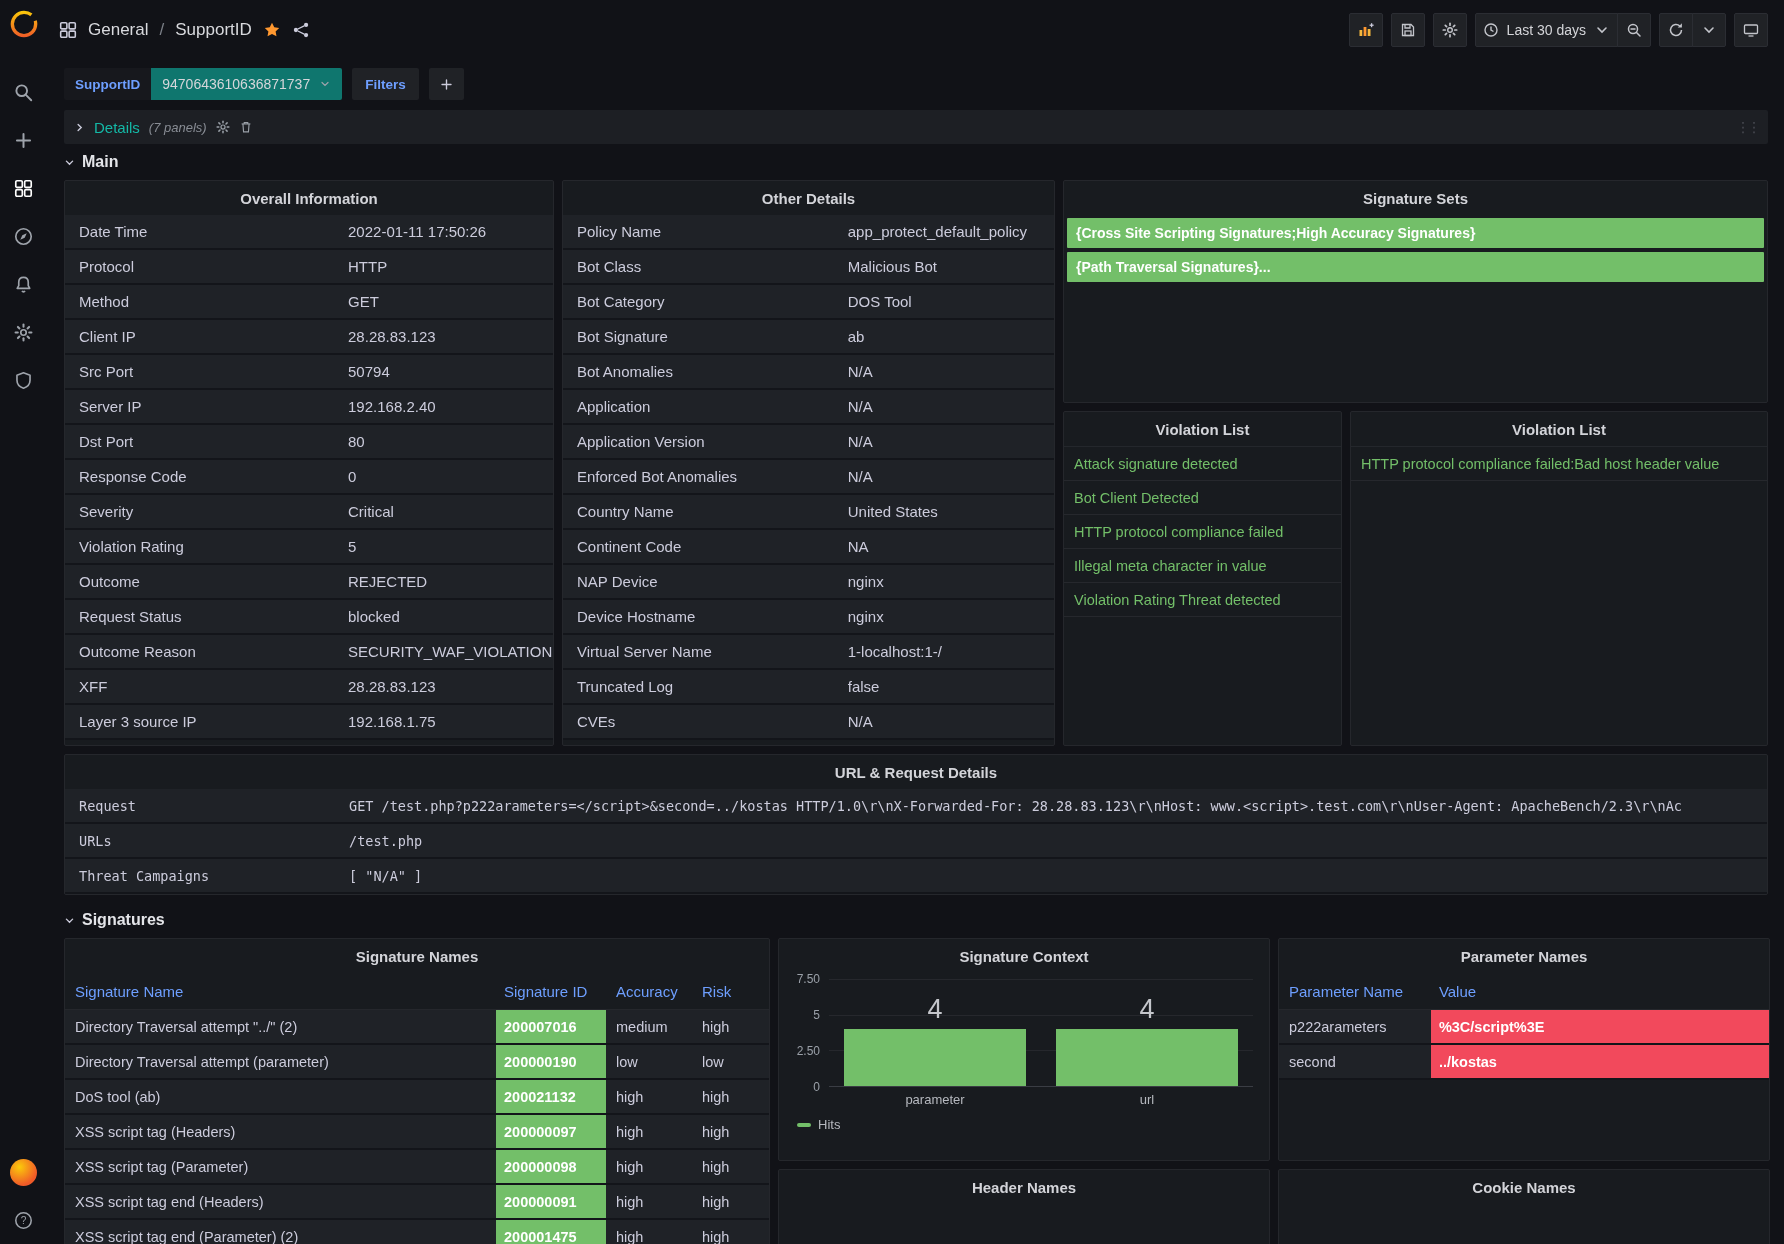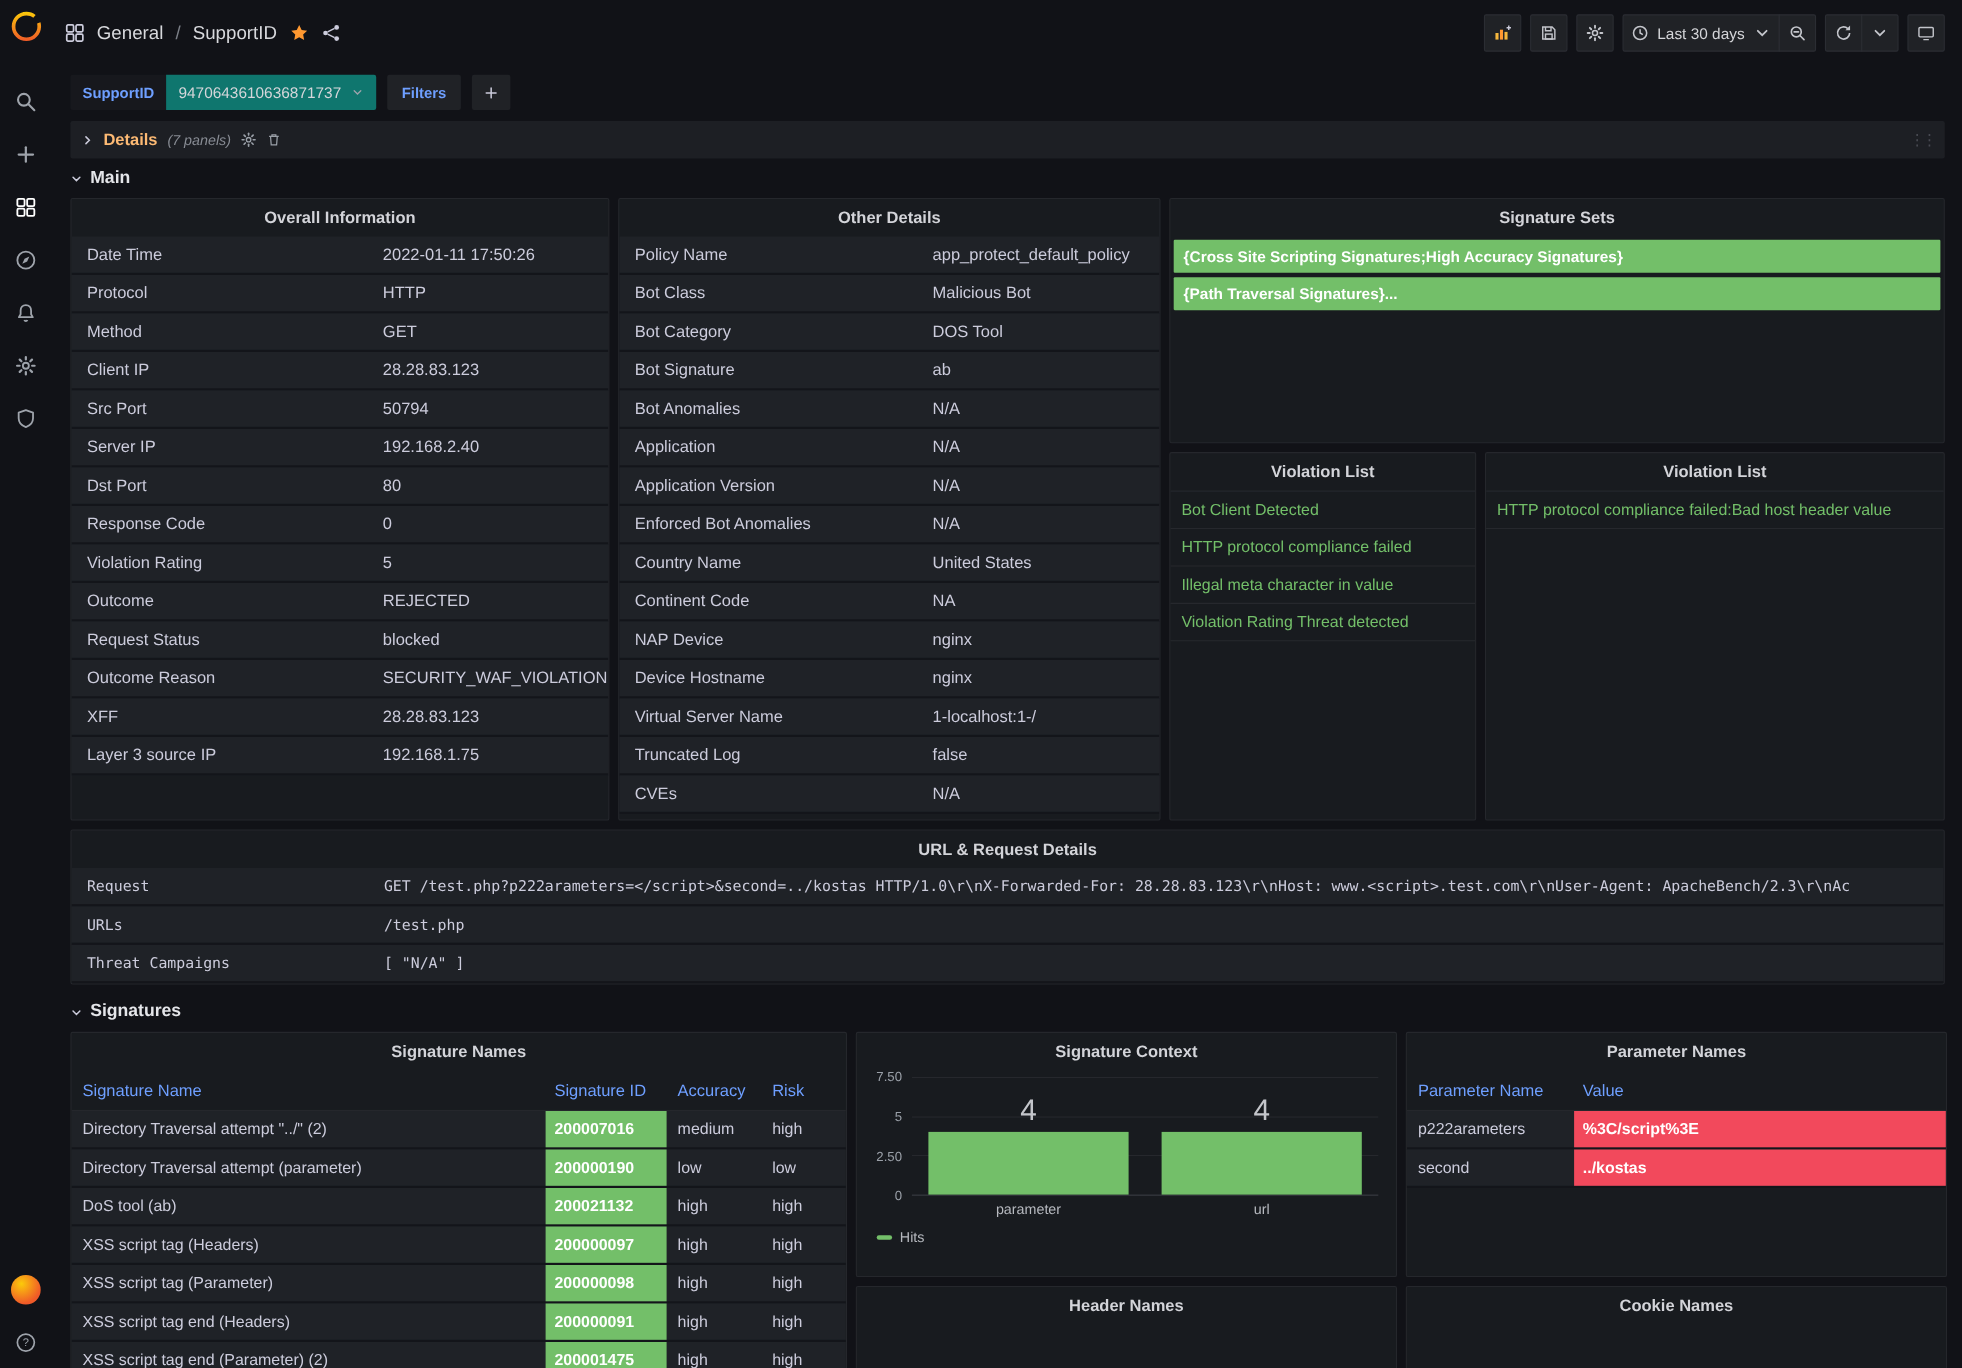--- a/index.html
+++ b/index.html
@@ -47,21 +47,21 @@
         border-radius:2px;color:#6e9fff;font-size:13.5px;font-weight:600;cursor:pointer;font-family:inherit}
   .chip.add{color:#ccccdc;padding:0 11px}
   .chip.add svg{width:13px;height:13px}
 
   
   .dashboard{flex:1;padding:2px 16px 0 17px;overflow:hidden}
   .row-collapse{height:34px;display:flex;align-items:center;gap:9px;background:#1d1f24;border-radius:2px;
                 padding:0 10px;cursor:pointer}
   .row-collapse .chev{display:flex;color:#ccccdc}
   .row-collapse .chev svg{width:11px;height:11px}
-  .row-title{font-weight:700;font-size:15px;color:#fdba74}
+  .row-title{font-weight:400;font-size:15px;color:#14b8a6}
   .row-count{font-style:italic;font-size:13px;color:#888c94}
   .row-icon{display:flex;color:#9aa0a8;cursor:pointer}
   .row-icon svg{width:14px;height:14px}
   .drag-dots{margin-left:auto;color:rgba(204,204,220,.25);letter-spacing:-3px;font-size:14px}
 
   .section-hdr{display:flex;align-items:center;gap:7px;height:30px;margin:3px 0 3px;cursor:pointer;
                font-weight:700;font-size:16px;color:#e4e5e9}
   .section-hdr svg{width:11px;height:11px;color:#ccccdc}
 
   .grid-row{display:flex;gap:8px}
@@ -412,20 +412,24 @@
               <div class="kv-row">
                 <span class="kv-label">Dst Port</span>
                 <span class="kv-value">80</span>
               </div>
 
               <div class="kv-row">
                 <span class="kv-label">Response Code</span>
                 <span class="kv-value">0</span>
               </div>
 
+              <div class="kv-row">
+                <span class="kv-label">Severity</span>
+                <span class="kv-value">Critical</span>
+              </div>
 
               <div class="kv-row">
                 <span class="kv-label">Violation Rating</span>
                 <span class="kv-value">5</span>
               </div>
 
               <div class="kv-row">
                 <span class="kv-label">Outcome</span>
                 <span class="kv-value">REJECTED</span>
               </div>
@@ -545,20 +549,23 @@
                 <div class="set-bar">
                   <span>{Path Traversal Signatures}...</span>
                 </div>
               </div>
           </section>
           <div class="grid-row">
             <section class="panel" style="width:279px;height:335px">
               <h2 class="panel-title">Violation List</h2>
               <div class="viol">
 
+                  <div class="viol-row">
+                    <a>Attack signature detected</a>
+                  </div>
 
                   <div class="viol-row">
                     <a>Bot Client Detected</a>
                   </div>
 
                   <div class="viol-row">
                     <a>HTTP protocol compliance failed</a>
                   </div>
 
                   <div class="viol-row">

